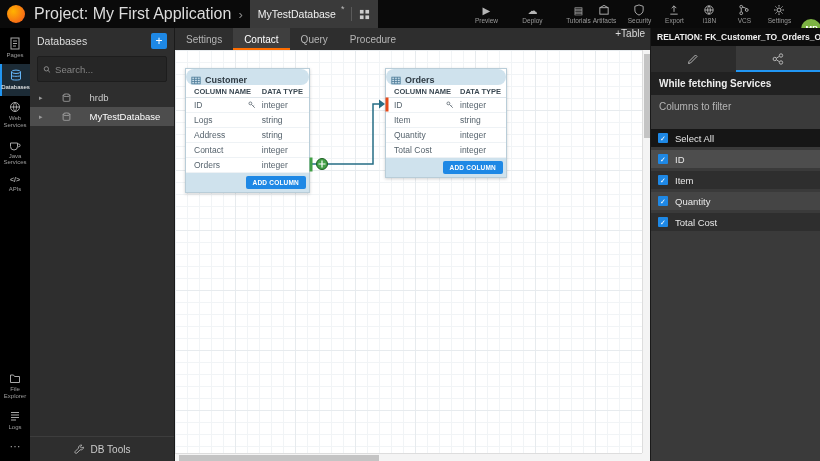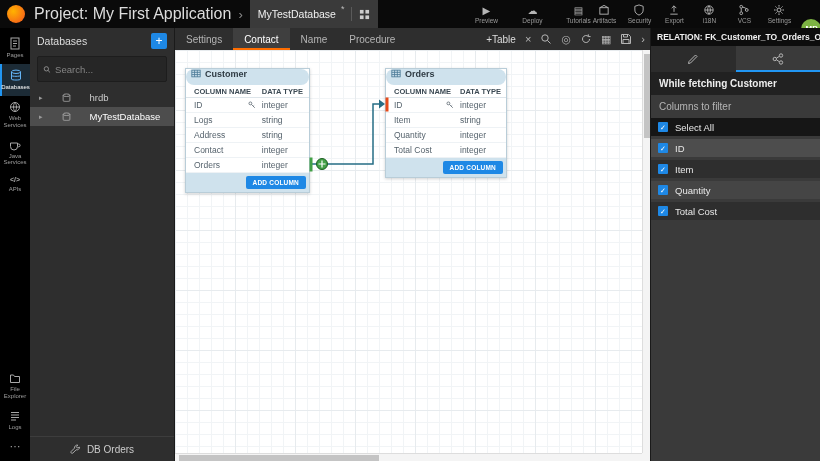--- a/index.html
+++ b/index.html
@@ -55,38 +55,38 @@
   .tree-row.selected { background:#4d4d4d; color:#fff; }
   .tree-chev { font-size:7px; color:#999; }
   .db-tools { height:25px; border-top:1px solid #3d3d3d; display:flex; align-items:center; justify-content:center;
               gap:6px; font-size:10px; color:#ccc; cursor:pointer; }
 
   
   .design { flex:1; display:flex; flex-direction:column; min-width:0; position:relative; }
   .design-tabs { height:22px; background:#2e2e2e; display:flex; align-items:stretch; font-size:10px; color:#b5b5b5; }
   .dtab { padding:0 11px; display:flex; align-items:center; cursor:pointer; }
   .dtab.active { background:#3f3f3f; color:#fff; box-shadow:inset 0 -2px 0 #ff6d00; }
-  .dtools { margin-left:auto; display:flex; align-items:center; gap:9px; padding-right:5px; }
+  .dtools { margin-left:auto; display:flex; align-items:center; gap:9px; padding-right:5px;flex-direction:column; }
   .add-table { font-size:10px; color:#ddd; cursor:pointer; }
   .tool-glyph { font-size:11px; color:#b5b5b5; cursor:pointer; line-height:1; }
 
   .canvas { flex:1; position:relative; overflow:hidden;
     background:
       linear-gradient(#e7ebee 1px, transparent 1px) 0 0 / 60px 60px,
       linear-gradient(90deg, #e7ebee 1px, transparent 1px) 0 0 / 60px 60px,
       linear-gradient(#f1f4f6 1px, transparent 1px) 0 0 / 12px 12px,
       linear-gradient(90deg, #f1f4f6 1px, transparent 1px) 0 0 / 12px 12px,
       #fff; }
 
   
   .entity { position:absolute; background:#fff; border:1px solid #b9cdd8; box-shadow:0 1px 3px rgba(0,0,0,.18);
             font-size:8.5px; z-index:1; }
   .entity.customer { left:10px; top:18px; width:125px; }
   .entity.orders   { left:210px; top:18px; width:122px; }
-  .entity-head { background:#cfe2ed; height:16px; display:flex; align-items:flex-start; gap:4px; padding:0 5px;
+  .entity-head { background:#cfe2ed; height:16px; display:flex; align-items:flex-end; gap:4px; padding:0 5px;
                  font-weight:bold; font-size:9px; color:#2f3b44; cursor:move;border-radius:8px; }
   .cols-head { display:flex; height:13px; align-items:center; border-bottom:1px solid #dde5ea;
                font-weight:bold; font-size:7.5px; color:#3c4a54; }
   .c1 { width:60%; padding-left:8px; display:flex; align-items:center; justify-content:space-between; padding-right:4px; }
   .c2 { width:40%; padding-left:2px; }
   .erow { display:flex; height:15px; align-items:center; border-bottom:1px solid #eef2f5; color:#56636d; cursor:pointer; }
   .entity-foot { background:#cfe2ed; height:19px; display:flex; align-items:center; justify-content:flex-end; padding:0 3px; }
   .add-col-btn { background:#1e88e5; color:#fff; font-size:6.5px; font-weight:bold; padding:3px 7px;
                  border-radius:2px; letter-spacing:.2px; cursor:pointer; }
   .key-ic { stroke:#5a6670; fill:none; stroke-width:1; }
@@ -107,21 +107,21 @@
                  padding:0 6px; white-space:nowrap; overflow:hidden; }
   .props-tabs { height:26px; display:flex; }
   .ptab { flex:1; display:flex; align-items:center; justify-content:center; cursor:pointer; background:#2c2c2c; }
   .ptab.active { background:#3a3a3a; box-shadow:inset 0 -2px 0 #2196f3; }
   .sec-head { background:#212121; font-size:10px; font-weight:bold; color:#eee; padding:6px 8px; }
   .prow { display:flex; align-items:center; justify-content:space-between; padding:8px 8px; font-size:10px; color:#ccc; }
   .toggle { width:26px; height:13px; border-radius:7px; background:#5a5a5a; position:relative; cursor:pointer; flex:0 0 26px; }
   .toggle .knob { position:absolute; width:11px; height:11px; border-radius:50%; top:1px; left:1px; background:#9b9b9b; }
   .toggle.on { background:#7db7ec; }
   .toggle.on .knob { left:auto; right:1px; background:#1565c0; }
-  .cols-filter-label { font-size:10px; color:#b5b5b5; padding:6px 8px 6px; }
+  .cols-filter-label { font-size:10px; color:#b5b5b5; padding:6px 8px 17px; }
   .filter-list { display:flex; flex-direction:column; gap:3px; }
   .filter-row { height:18px; display:flex; align-items:center; gap:7px; padding:0 7px; font-size:9.5px; color:#e8e8e8; cursor:pointer; }
   .filter-row:nth-child(1) { background:#161616; }
   .filter-row:nth-child(2) { background:#4d4d4d; }
   .filter-row:nth-child(3) { background:#2e2e2e; }
   .filter-row:nth-child(4) { background:#454545; }
   .filter-row:nth-child(5) { background:#2e2e2e; }
   .cb { width:10px; height:10px; border-radius:1px; background:#9e9e9e; display:flex; align-items:center;
         justify-content:center; cursor:pointer; flex:0 0 10px; }
   .cb.on { background:#1e88e5; }
@@ -286,29 +286,29 @@
           <ellipse cx="6" cy="2.8" rx="4.5" ry="1.7"></ellipse>
             <path d="M1.5 2.8 V10.2 C1.5 11.3 10.5 11.3 10.5 10.2 V2.8"></path>
         </svg>
         <span>MyTestDatabase</span>
       </div>
       <div class="rail-spacer"></div>
       <div class="db-tools">
         <svg class="ic" width="11" height="11" viewBox="0 0 12 12">
           <path d="M10.5 3.5 A3 3 0 0 1 6.7 6.3 L3 10 A1.3 1.3 0 0 1 1.2 8.2 L4.9 4.5 A3 3 0 0 1 8.7 1.3 L6.9 3.1 L8.1 4.3 Z"></path>
         </svg>
-        <span>DB Orders</span>
+        <span>DB Tools</span>
       </div>
     </aside>
 
     <section class="design">
       <div class="design-tabs">
         <div class="dtab">Settings</div>
         <div class="dtab active">Contact</div>
-        <div class="dtab">Name</div>
+        <div class="dtab">Query</div>
         <div class="dtab">Procedure</div>
         <div class="dtools">
           <span class="add-table">+Table</span>
           <span class="tool-glyph">×</span>
           <svg class="ic" width="12" height="12" viewBox="0 0 12 12">
             <circle cx="5" cy="5" r="3.2"></circle>
               <path d="M7.4 7.4 L10.5 10.5"></path>
           </svg>
           <span class="tool-glyph">◎</span>
           <svg class="ic" width="12" height="12" viewBox="0 0 12 12">
@@ -454,21 +454,21 @@
           <svg class="ic" width="12" height="12" viewBox="0 0 12 12">
             <circle cx="9" cy="2.5" r="1.7"></circle>
               <circle cx="2.8" cy="6" r="1.7"></circle>
               <circle cx="9" cy="9.5" r="1.7"></circle>
             <path d="M4.4 5.2 L7.4 3.3 M4.4 6.8 L7.4 8.7"></path>
           </svg>
         </div>
       </div>
 
 
-      <div class="sec-head">While fetching Customer</div>
+      <div class="sec-head">While fetching Services</div>
 
       <div class="cols-filter-label">Columns to filter</div>
       <div class="filter-list">
         <div class="filter-row">
           <span class="cb on">
               <span class="chk">✓</span>
             </span>
           <span>Select All</span>
         </div>
         <div class="filter-row">

